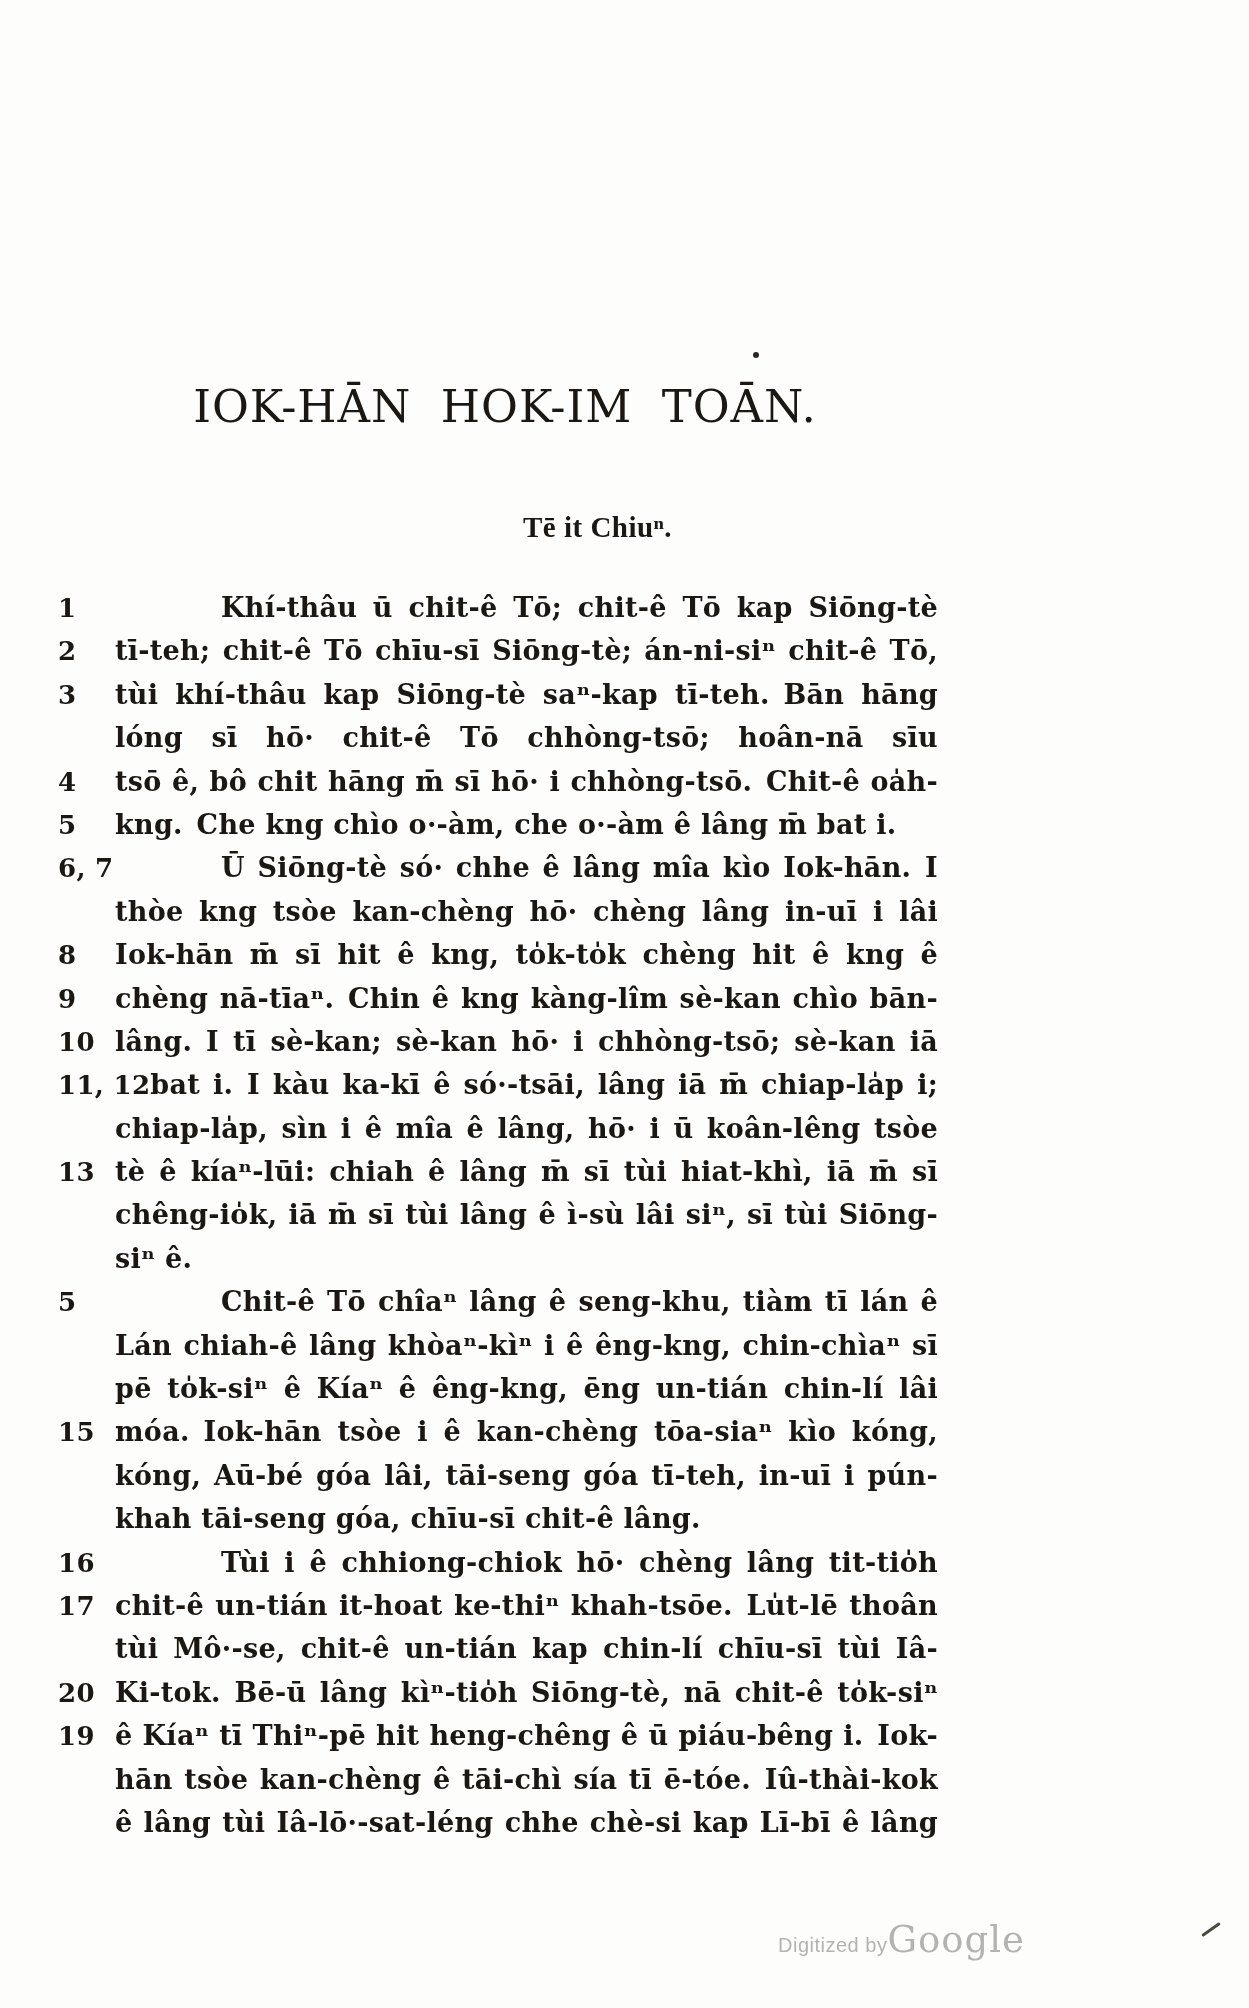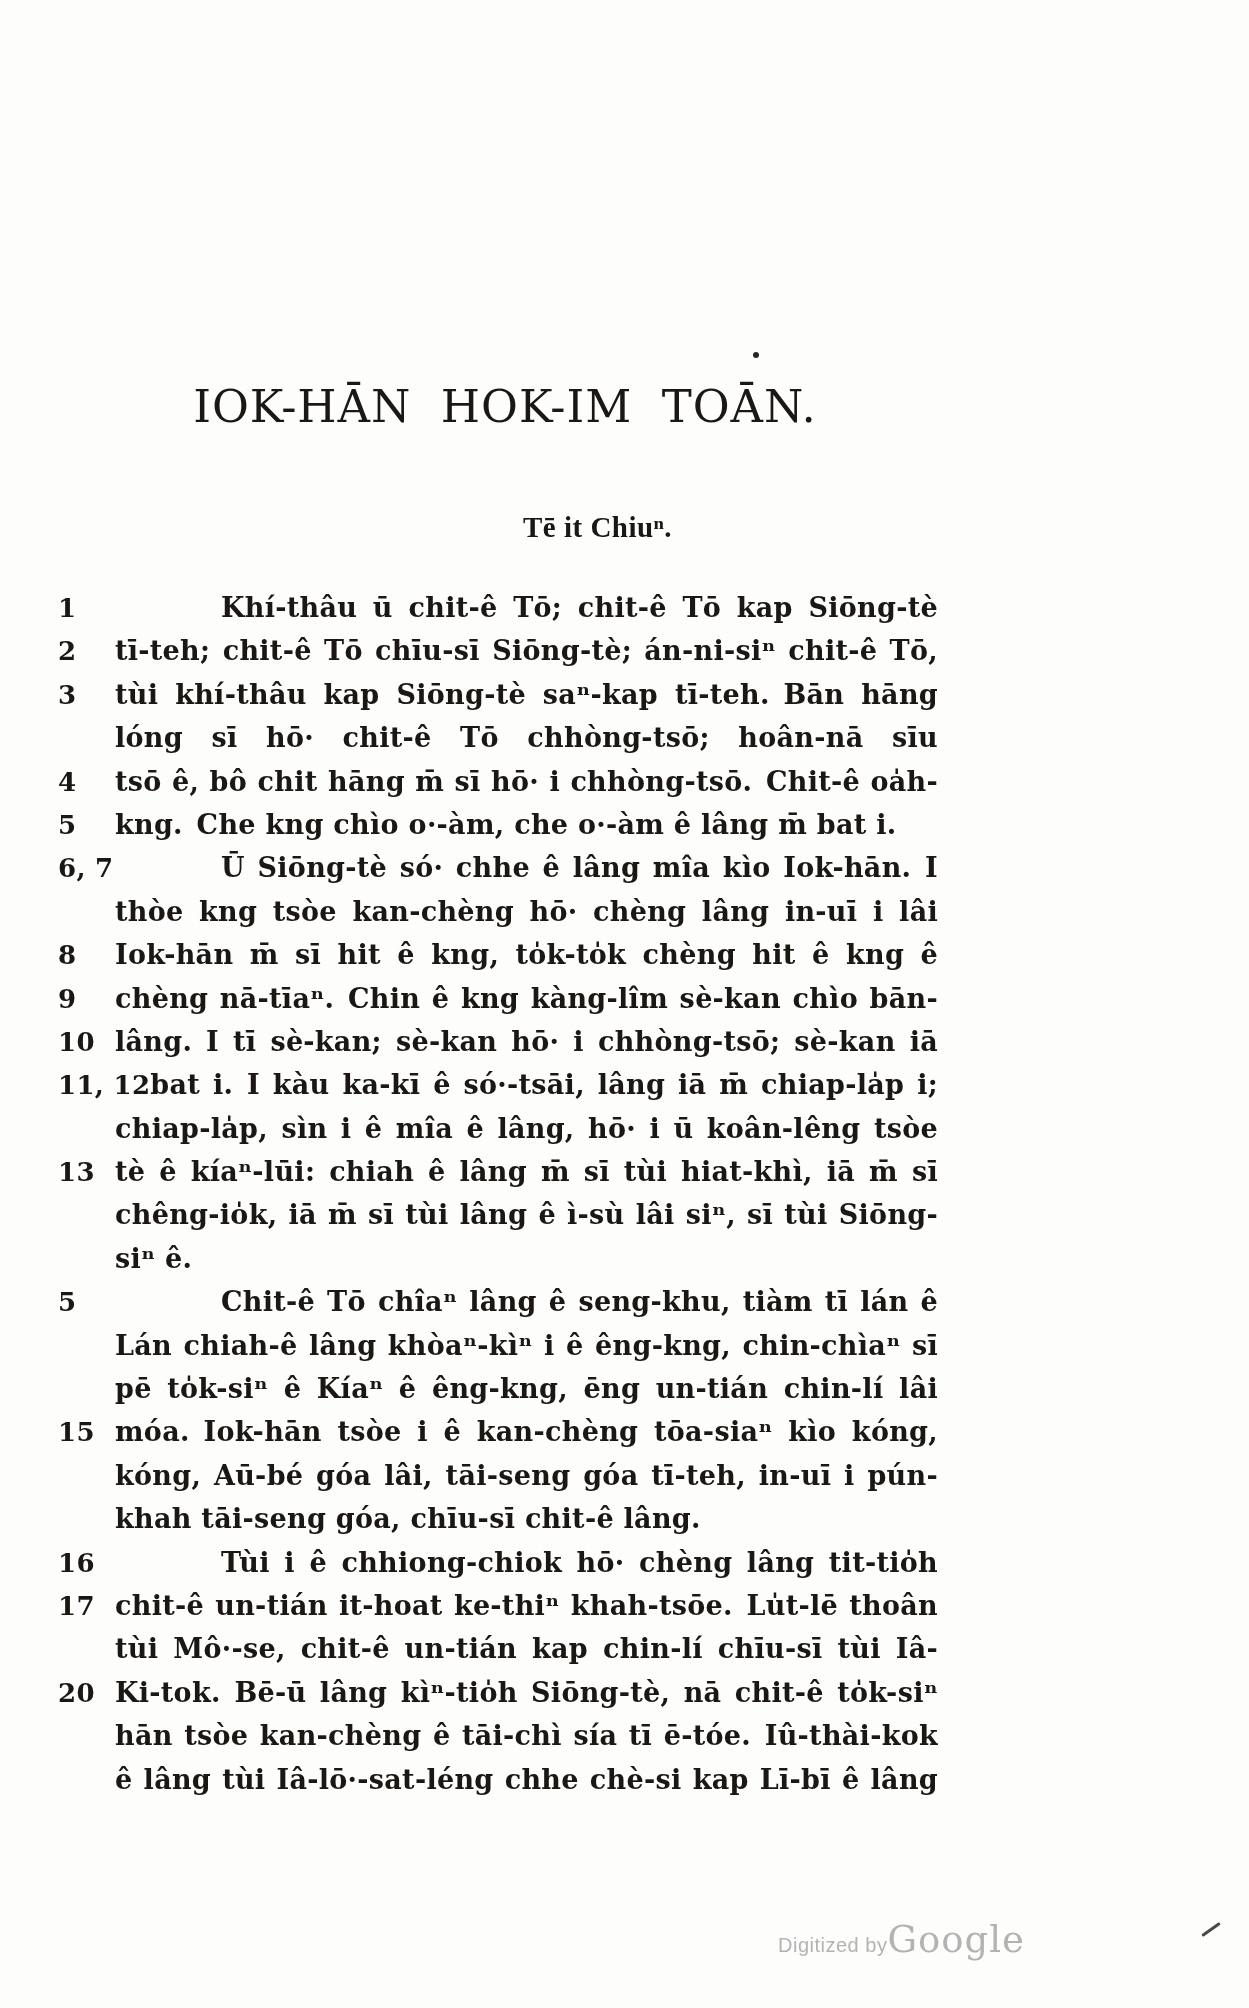--- a/index.html
+++ b/index.html
@@ -219,20 +219,24 @@
   </div>
       <div class="vrow">
     <span class="vnum"></span>
     <span class="vtext">tùi Mô·-se, chit-ê un-tián kap chin-lí chīu-sī tùi Iâ-so·</span>
   </div>
       <div class="vrow">
     <span class="vnum">20</span>
     <span class="vtext">Ki-tok. Bē-ū lâng kìⁿ-tio̍h Siōng-tè, nā chit-ê to̍k-siⁿ</span>
   </div>
       <div class="vrow">
+    <span class="vnum">19</span>
+    <span class="vtext">ê Kíaⁿ tī Thiⁿ-pē hit heng-chêng ê ū piáu-bêng i. Iok-</span>
+  </div>
+      <div class="vrow">
     <span class="vnum"></span>
     <span class="vtext">hān tsòe kan-chèng ê tāi-chì sía tī ē-tóe. Iû-thài-kok</span>
   </div>
       <div class="vrow">
     <span class="vnum"></span>
     <span class="vtext">ê lâng tùi Iâ-lō·-sat-léng chhe chè-si kap Lī-bī ê lâng mn̄g</span>
   </div>
     </div>
 
   <div class="watermark">

